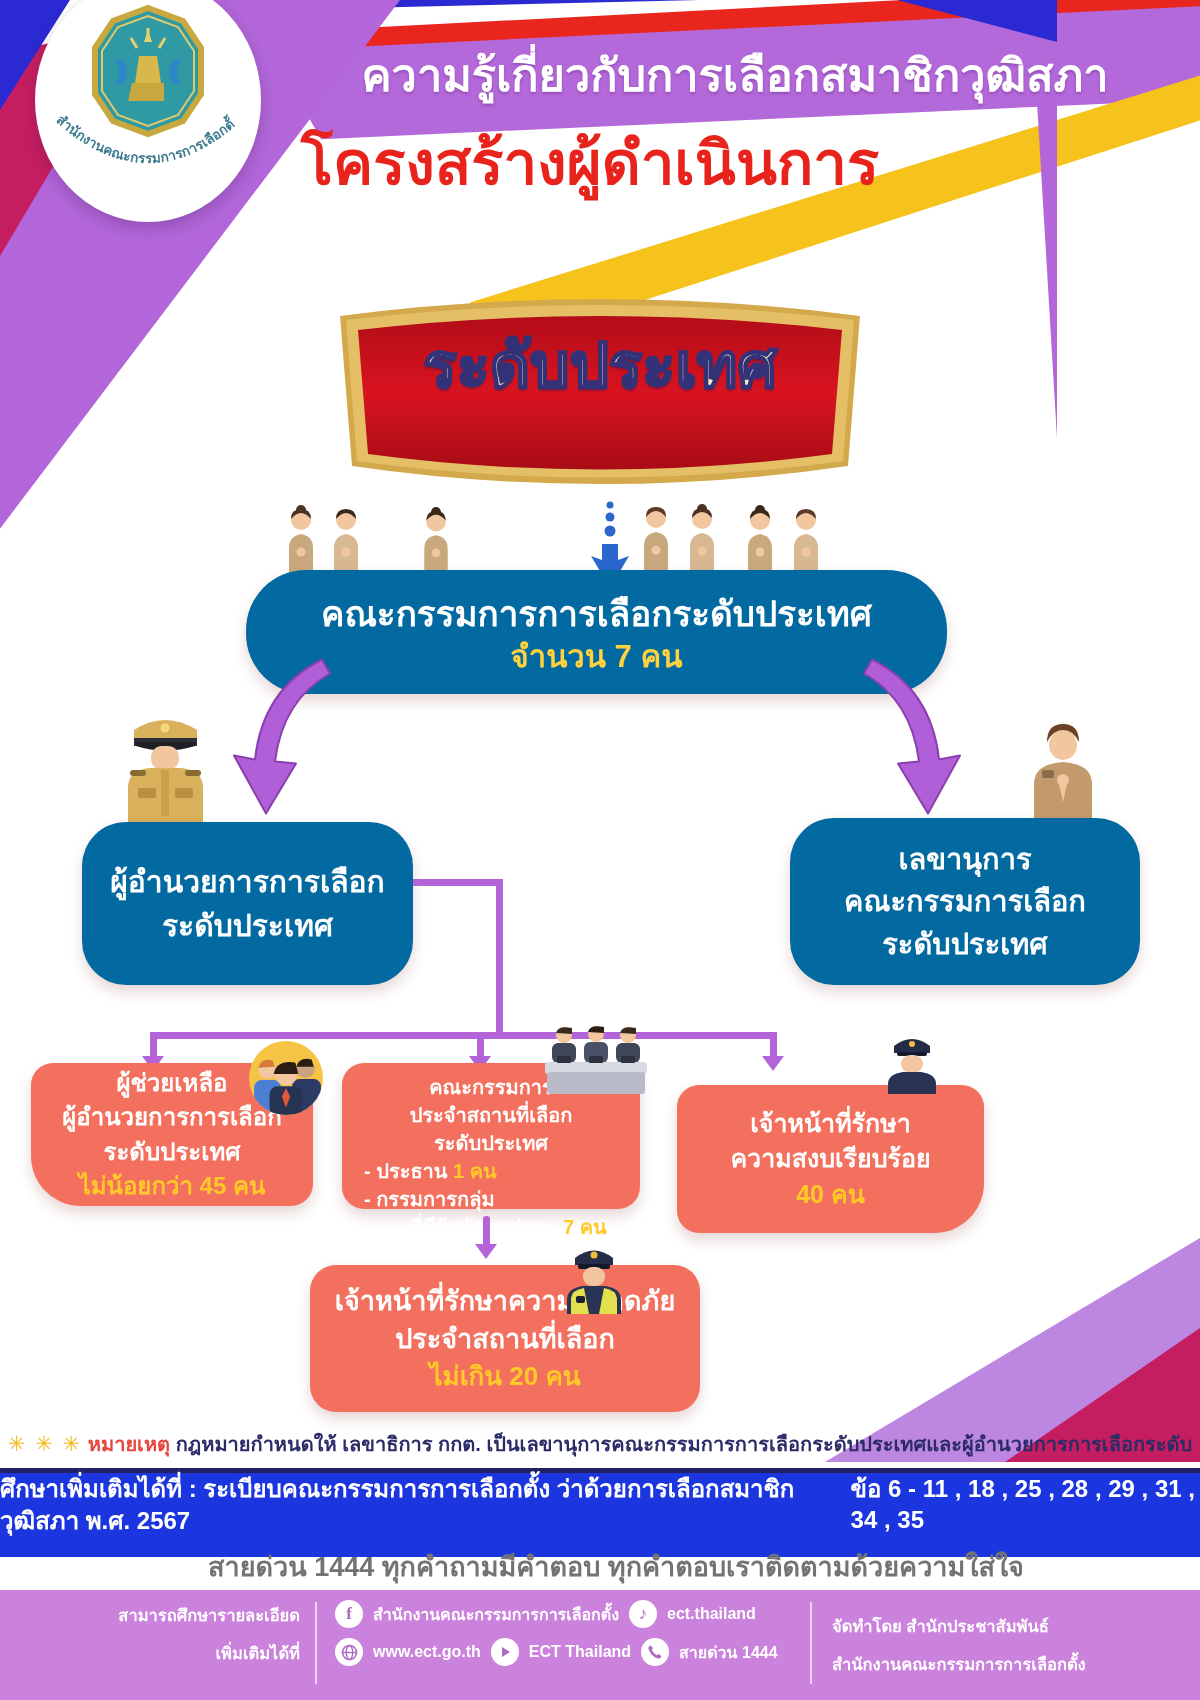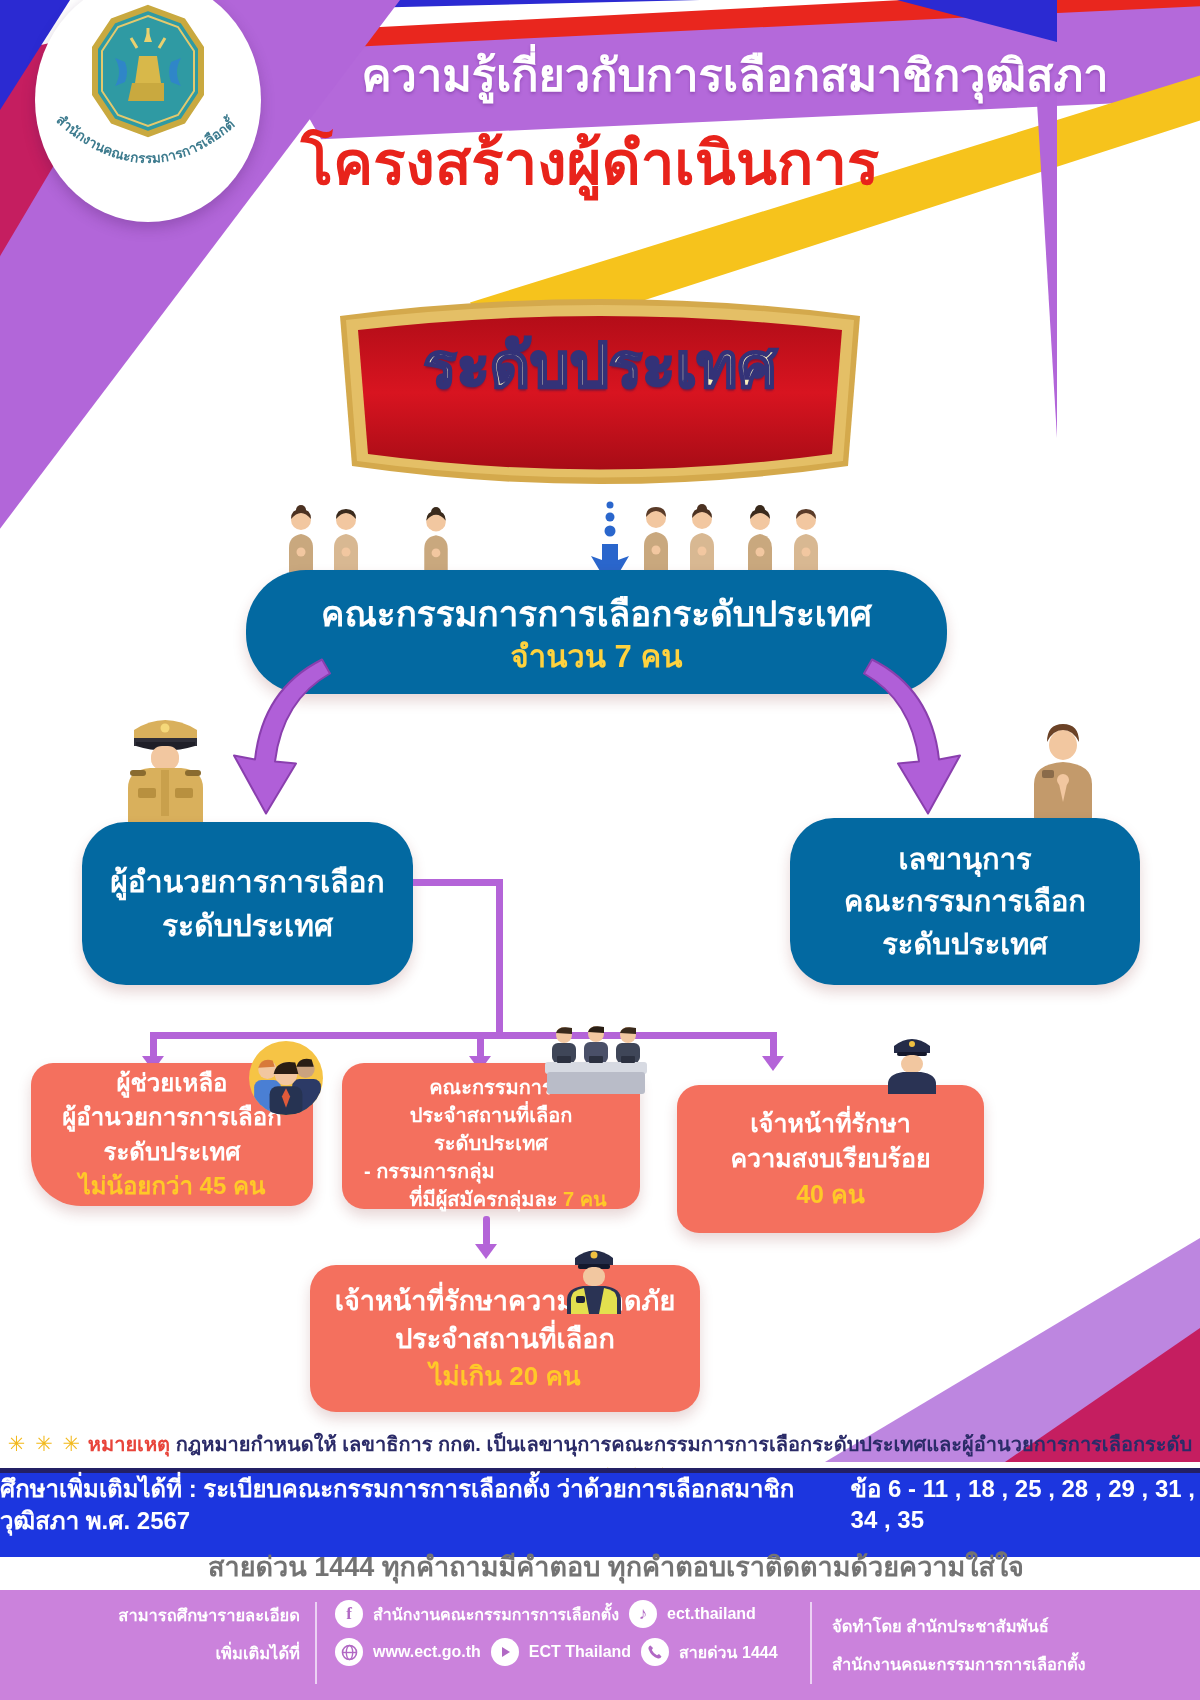--- a/index.html
+++ b/index.html
@@ -229,20 +229,21 @@
     <div class="small-line">ผู้ช่วยเหลือ</div>
     <div class="small-line">ผู้อำนวยการการเลือก</div>
     <div class="small-line">ระดับประเทศ</div>
     <div class="small-line yellow">ไม่น้อยกว่า 45 คน</div>
   </div>
 
   <div class="box box-salmon" style="left:342px;top:1063px;width:298px;height:146px;border-radius:22px;padding-top:10px;box-sizing:border-box;">
     <div class="mid-line" style="text-align:center">คณะกรรมการ</div>
     <div class="mid-line" style="text-align:center">ประจำสถานที่เลือก</div>
     <div class="mid-line" style="text-align:center">ระดับประเทศ</div>
+    <div class="mid-line" style="padding-left:22px;"><span>- ประธาน </span><span class="yellow">1 คน</span></div>
     <div class="mid-line" style="padding-left:22px;">- กรรมการกลุ่ม</div>
     <div class="mid-line" style="padding-left:34px;text-align:center;"><span>ที่มีผู้สมัครกลุ่มละ </span><span class="yellow">7 คน</span></div>
   </div>
 
   <div class="box box-salmon ctr" style="left:677px;top:1085px;width:307px;height:148px;border-radius:22px 22px 50px 22px;">
     <div class="small-line" style="font-size:25px">เจ้าหน้าที่รักษา</div>
     <div class="small-line" style="font-size:25px">ความสงบเรียบร้อย</div>
     <div class="small-line yellow" style="font-size:25px">40 คน</div>
   </div>
 

